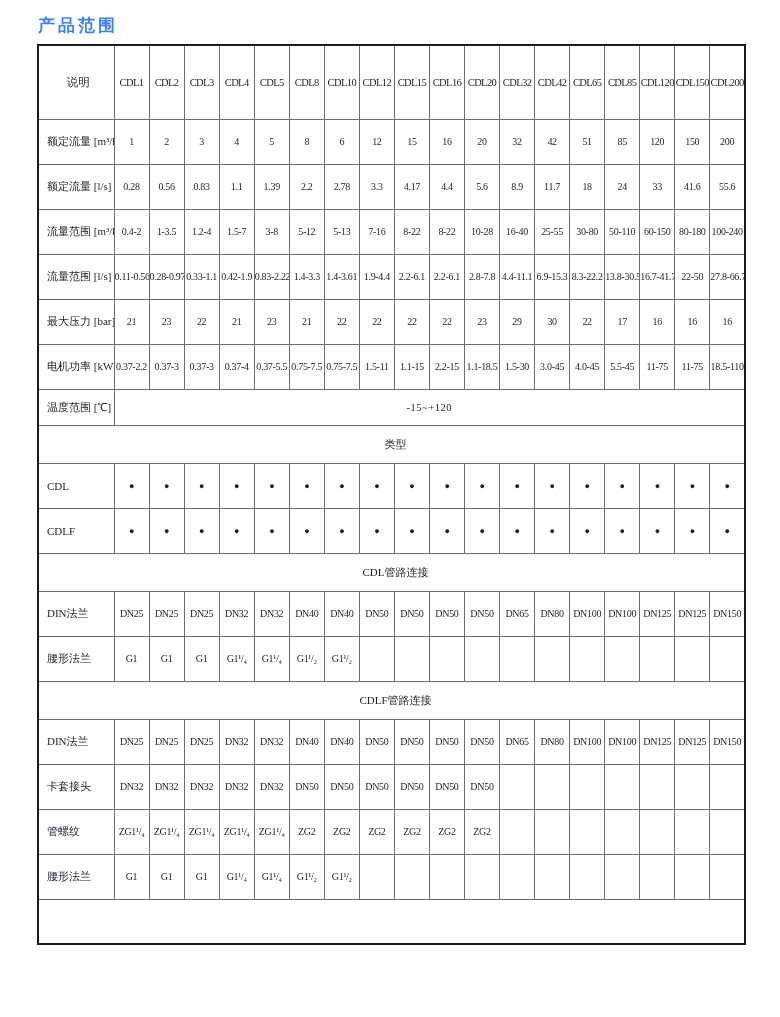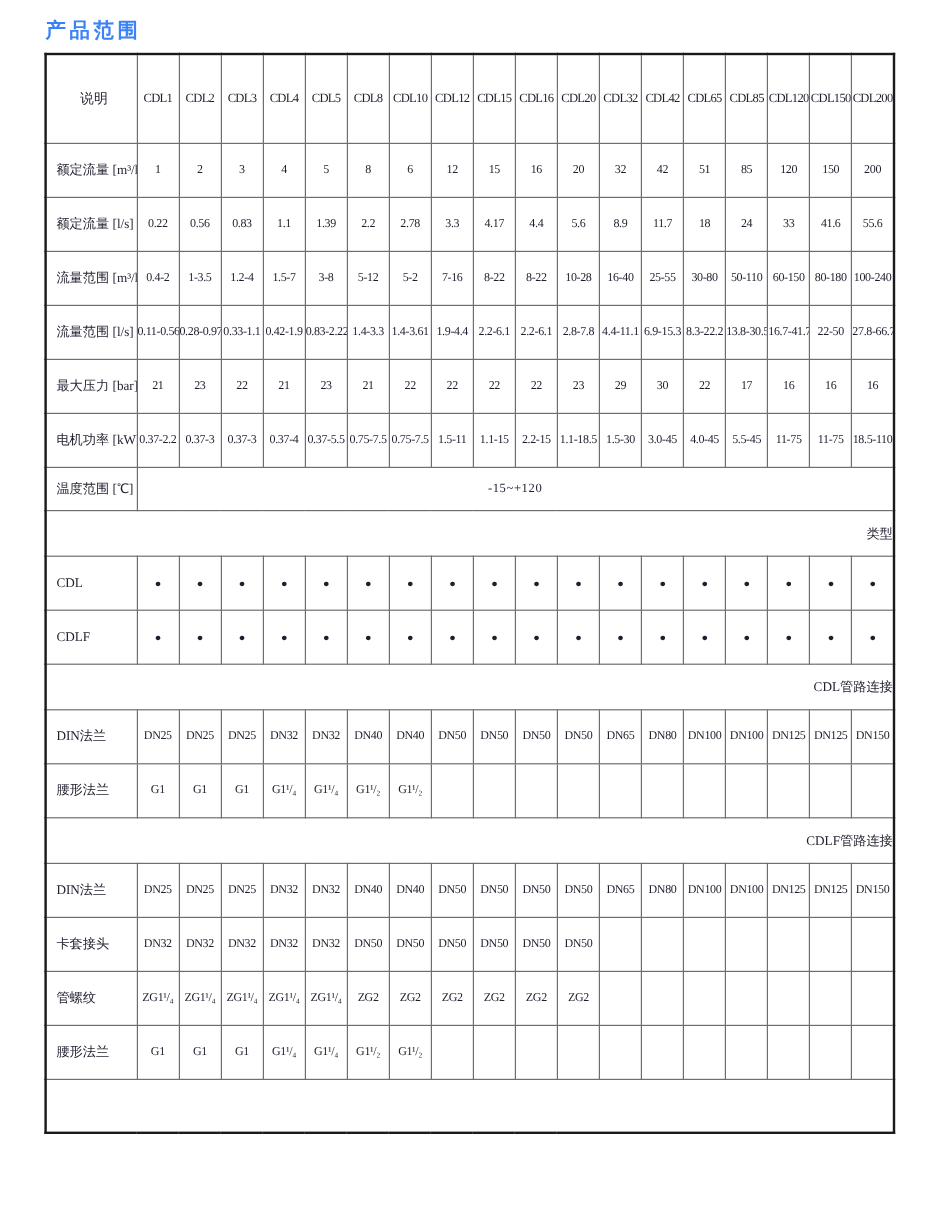--- a/index.html
+++ b/index.html
@@ -56,21 +56,21 @@
   td.header-label{
     text-align:center;
     padding-left:4px;
     font-size:11.5px;
   }
   td.header-cell{
     font-size:10.5px;
     letter-spacing:-0.6px;
   }
   td.section-cell{
-    text-align:right;
+    text-align:center;
     padding-left:8px;
     font-size:11px;
     letter-spacing:0;
   }
   td.merged-cell{
     font-size:10.5px;
     letter-spacing:0.5px;
   }
   td.dot-cell{
     font-size:9px;
@@ -141,21 +141,21 @@
           <td class="">32</td>
           <td class="">42</td>
           <td class="">51</td>
           <td class="">85</td>
           <td class="">120</td>
           <td class="">150</td>
           <td class="">200</td>
         </tr>
         <tr class="r-data">
           <td class="label-cell">额定流量 [l/s]</td>
-          <td class="">0.22</td>
+          <td class="">0.28</td>
           <td class="">0.56</td>
           <td class="">0.83</td>
           <td class="">1.1</td>
           <td class="">1.39</td>
           <td class="">2.2</td>
           <td class="">2.78</td>
           <td class="">3.3</td>
           <td class="">4.17</td>
           <td class="">4.4</td>
           <td class="">5.6</td>
@@ -168,21 +168,21 @@
           <td class="">55.6</td>
         </tr>
         <tr class="r-data">
           <td class="label-cell">流量范围 [m³/h]</td>
           <td class="">0.4-2</td>
           <td class="">1-3.5</td>
           <td class="">1.2-4</td>
           <td class="">1.5-7</td>
           <td class="">3-8</td>
           <td class="">5-12</td>
-          <td class="">5-2</td>
+          <td class="">5-13</td>
           <td class="">7-16</td>
           <td class="">8-22</td>
           <td class="">8-22</td>
           <td class="">10-28</td>
           <td class="">16-40</td>
           <td class="">25-55</td>
           <td class="">30-80</td>
           <td class="">50-110</td>
           <td class="">60-150</td>
           <td class="">80-180</td>

